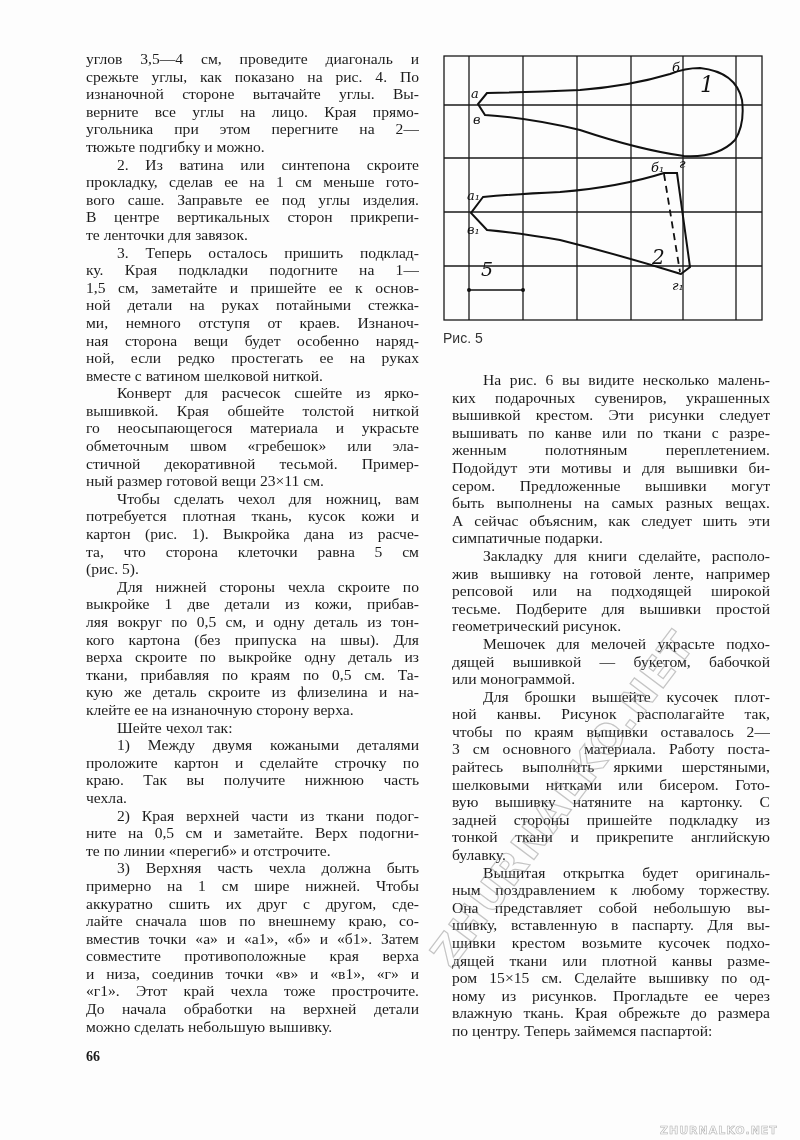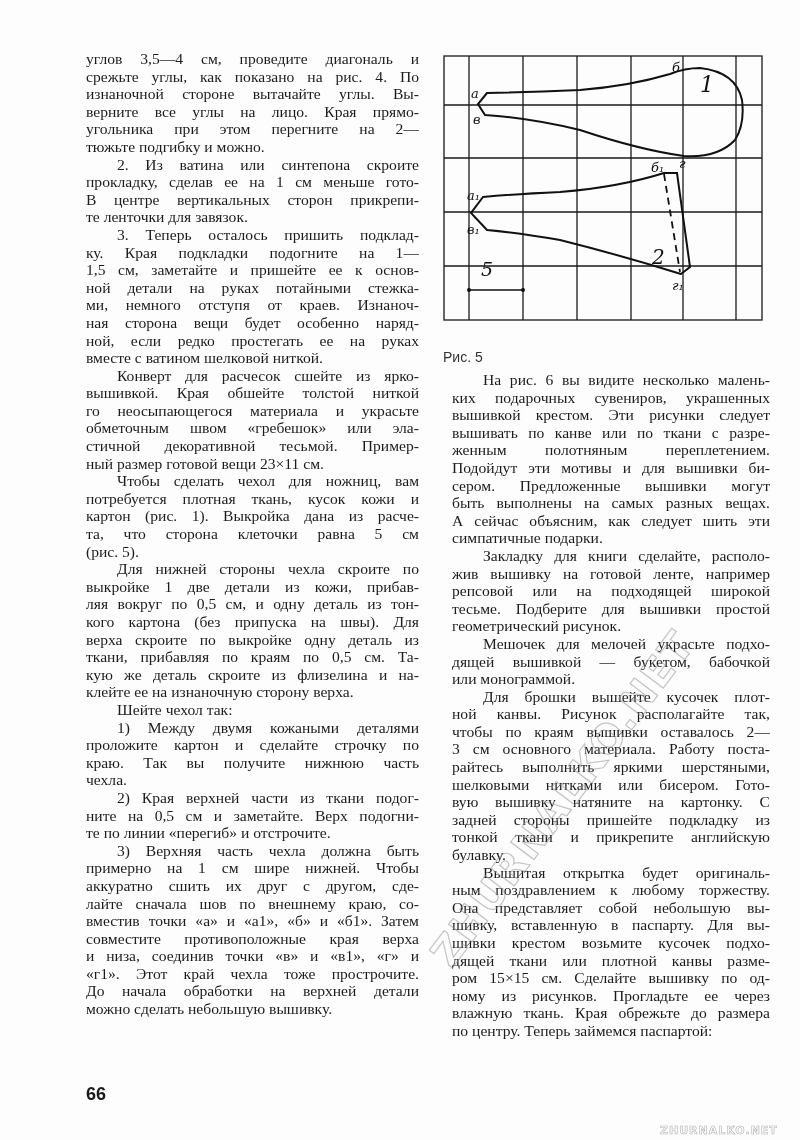--- a/index.html
+++ b/index.html
@@ -7,42 +7,43 @@
   .page { position: absolute; left: 0; top: 0; width: 800px; height: 1140px; background: #fdfdfd; }
   .col { position: absolute; font-family: "Liberation Serif", "DejaVu Serif", serif; font-size: 15.6px; color: #1c1c1c; }
   .col-left { left: 86px; top: 50px; width: 333px; }
   .col-right { left: 452px; top: 371px; width: 318px; }
   .para { margin: 0; }
   .ln { display: block; height: 17.6px; line-height: 17.6px; white-space: nowrap; text-align: justify; text-align-last: justify; overflow: hidden; }
   .ln.last { text-align-last: left; }
   .ln.indent { padding-left: 31px; }
   .figure { position: absolute; left: 440px; top: 48px; width: 330px; height: 285px; }
   .figure svg { display: block; }
-  .caption { position: absolute; left: 443px; top: 349px; font-family: "Liberation Sans", "DejaVu Sans", sans-serif; font-size: 14px; color: #333; }
-  .pagenum { position: absolute; left: 86px; top: 1084px; font-family: Liberation Sans, sans-serif; font-weight: bold; font-size: 18px; color: #1a1a1a; }
+  .caption { position: absolute; left: 443px; top: 330px; font-family: "Liberation Sans", "DejaVu Sans", sans-serif; font-size: 14px; color: #333; }
+  .pagenum { position: absolute; left: 86px; top: 1049px; font-family: Liberation Serif, serif; font-weight: bold; font-size: 14px; color: #1a1a1a; }
   .wm-diag { position: absolute; left: 440px; top: 938px; font-family: "DejaVu Sans", sans-serif; font-weight: bold; font-size: 40px; letter-spacing: 2px; color: rgba(255,255,255,0); -webkit-text-stroke: 1.2px rgba(150,150,150,0.55); transform: rotate(-53deg); transform-origin: left center; white-space: nowrap; pointer-events: none; }
   .wm-bottom { position: absolute; left: 660px; top: 1124px; font-family: "DejaVu Sans", sans-serif; font-weight: bold; font-size: 11px; letter-spacing: 1px; color: rgba(255,255,255,0); -webkit-text-stroke: 0.6px rgba(160,160,160,0.8); white-space: nowrap; }
 </style>
 </head>
 <body>
 
 <div class="page">
 
   <div class="col col-left" id="col-left">
       <div class="para">
         <span class="ln">углов 3,5—4 см, проведите диагональ и</span>
         <span class="ln">срежьте углы, как показано на рис. 4. По</span>
         <span class="ln">изнаночной стороне вытачайте углы. Вы-</span>
         <span class="ln">верните все углы на лицо. Края прямо-</span>
         <span class="ln">угольника при этом перегните на 2—</span>
         <span class="ln last">тюжьте подгибку и можно.</span>
       </div>
       <div class="para">
         <span class="ln indent">2. Из ватина или синтепона скроите</span>
         <span class="ln">прокладку, сделав ее на 1 см меньше гото-</span>
+        <span class="ln">вого саше. Заправьте ее под углы изделия.</span>
         <span class="ln">В центре вертикальных сторон прикрепи-</span>
         <span class="ln last">те ленточки для завязок.</span>
       </div>
       <div class="para">
         <span class="ln indent">3. Теперь осталось пришить подклад-</span>
         <span class="ln">ку. Края подкладки подогните на 1—</span>
         <span class="ln">1,5 см, заметайте и пришейте ее к основ-</span>
         <span class="ln">ной детали на руках потайными стежка-</span>
         <span class="ln">ми, немного отступя от краев. Изнаноч-</span>
         <span class="ln">ная сторона вещи будет особенно наряд-</span>

